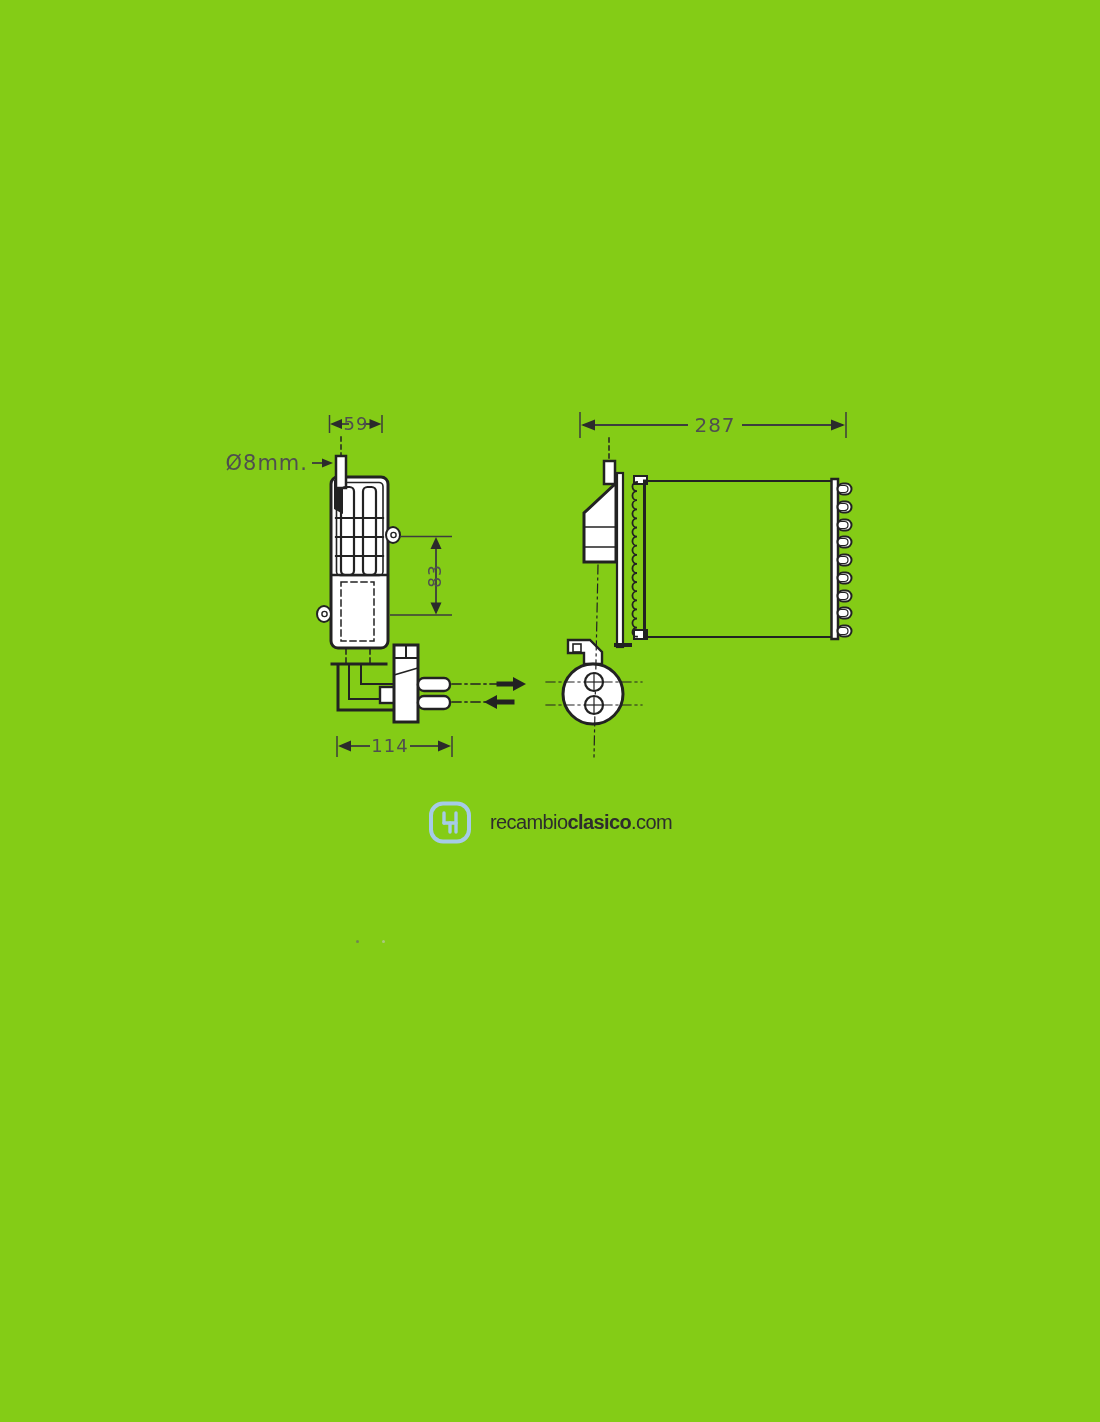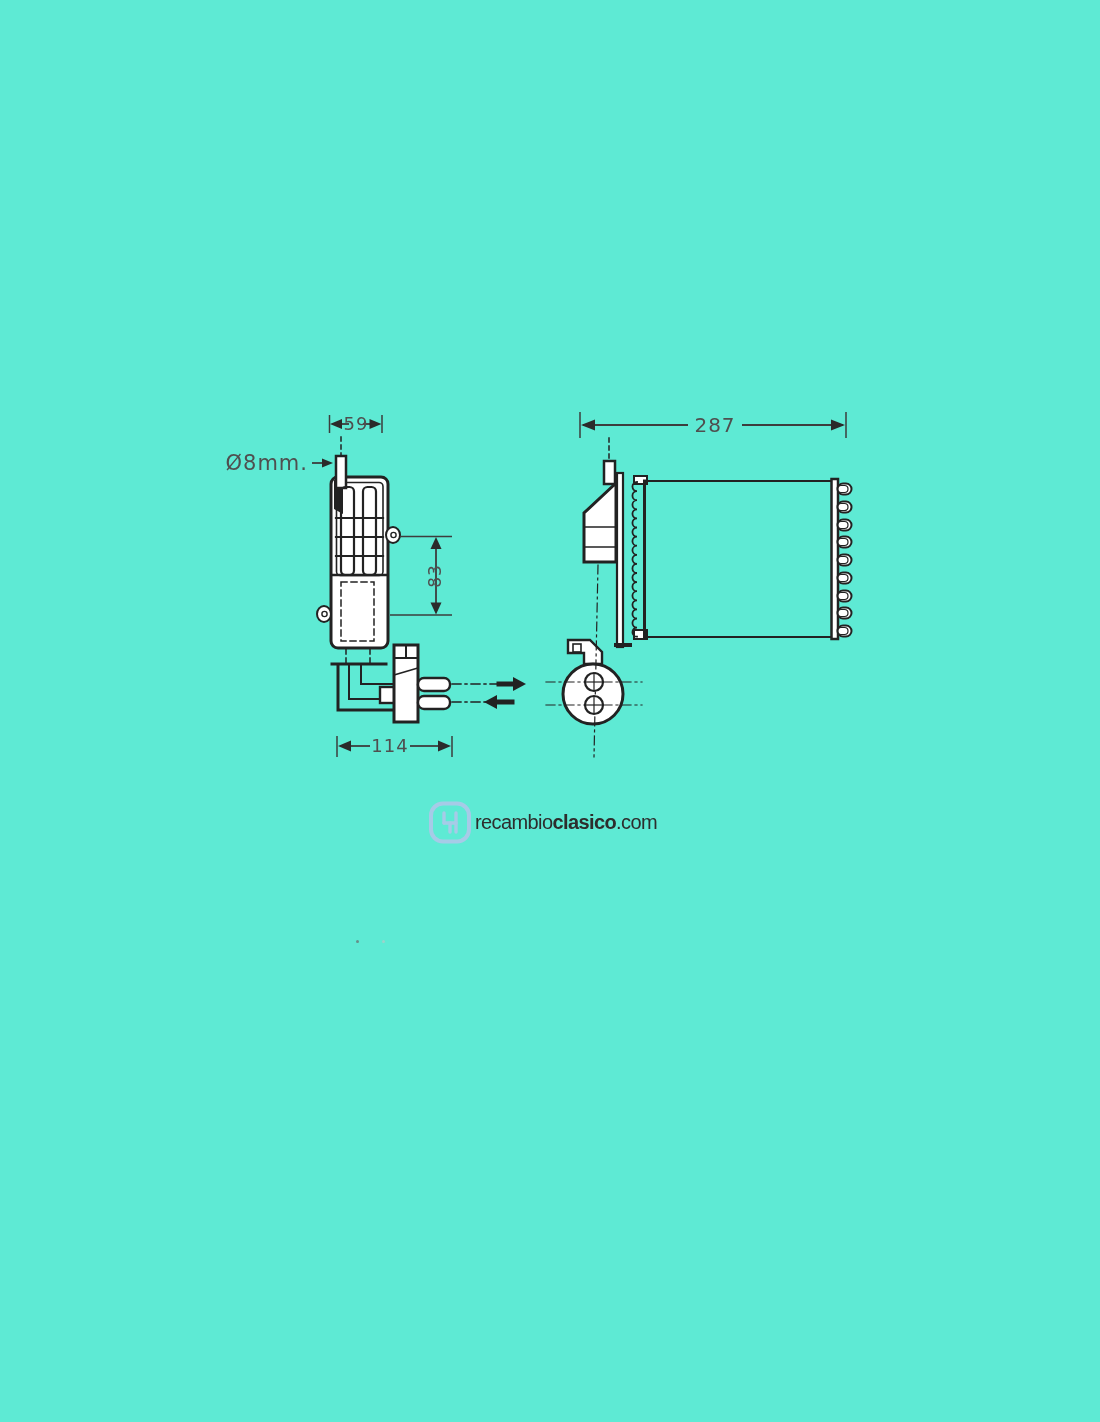--- a/index.html
+++ b/index.html
@@ -1,28 +1,28 @@
 <!DOCTYPE html>
 <html><head>
 <meta charset="utf-8">
 <style>
   html,body{margin:0;padding:0;background:#ffffff;}
-  .page{position:relative;width:1100px;height:1422px;background:#5eead4;overflow:hidden;
+  .page{position:relative;width:1100px;height:1422px;background:#84cc16;overflow:hidden;
         font-family:"Liberation Sans",sans-serif;}
   svg.draw{position:absolute;left:0;top:0;}
   
   .ln{stroke:#222222;fill:none;stroke-linecap:square;}
   .fw{stroke:#222222;fill:#ffffff;}
   .dk{fill:#222222;stroke:none;}
   .dim{stroke:#3d3d3d;fill:none;}
   .ah{fill:#2b2b2b;stroke:none;}
   text.dm{fill:#4f4f4f;font-family:"DejaVu Sans",sans-serif;letter-spacing:1px;}
   .speck{position:absolute;border-radius:50%;}
   
-  .logo{position:absolute;left:427px;top:800px;display:flex;align-items:center;gap:2px;}
+  .logo{position:absolute;left:427px;top:800px;display:flex;align-items:center;gap:17px;}
   .logo-text{font-size:20px;letter-spacing:-0.6px;color:#2d2d2d;white-space:nowrap;}
   .logo-text b{font-weight:700;}
 </style>
 </head>
 <body>
 
 <div class="page">
 
 <svg class="draw" width="1100" height="1422" viewBox="0 0 1100 1422">
 

